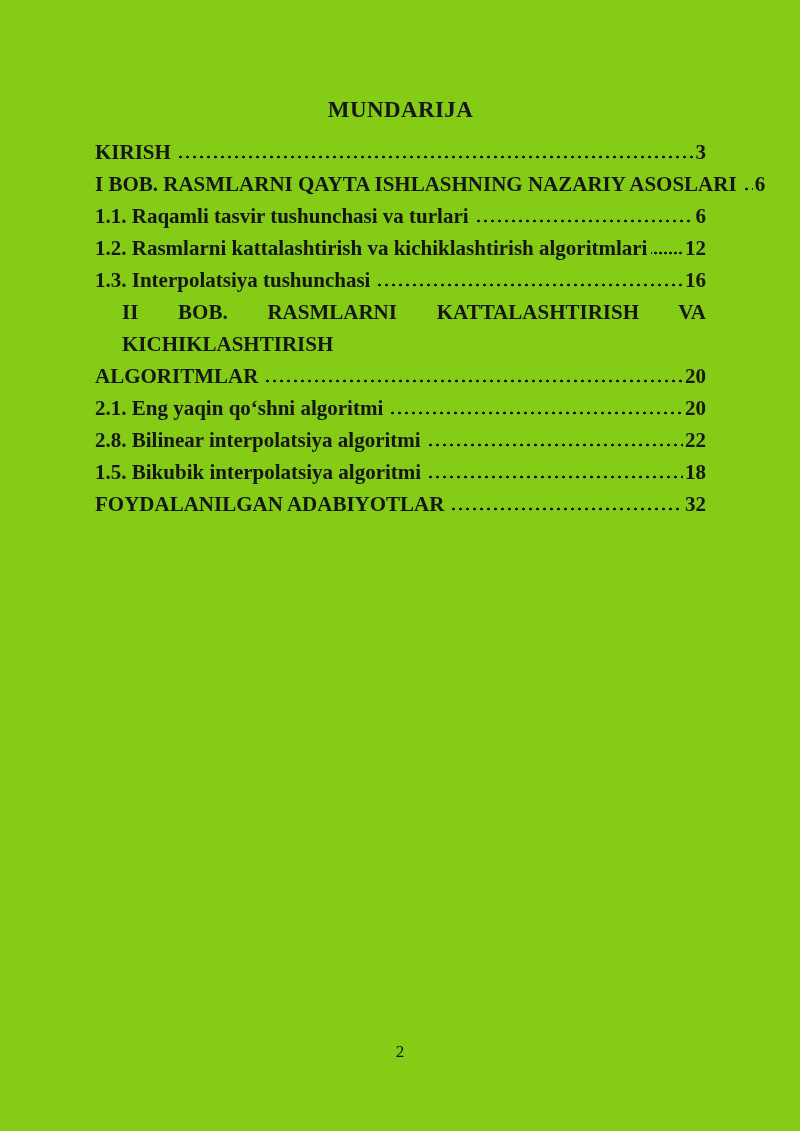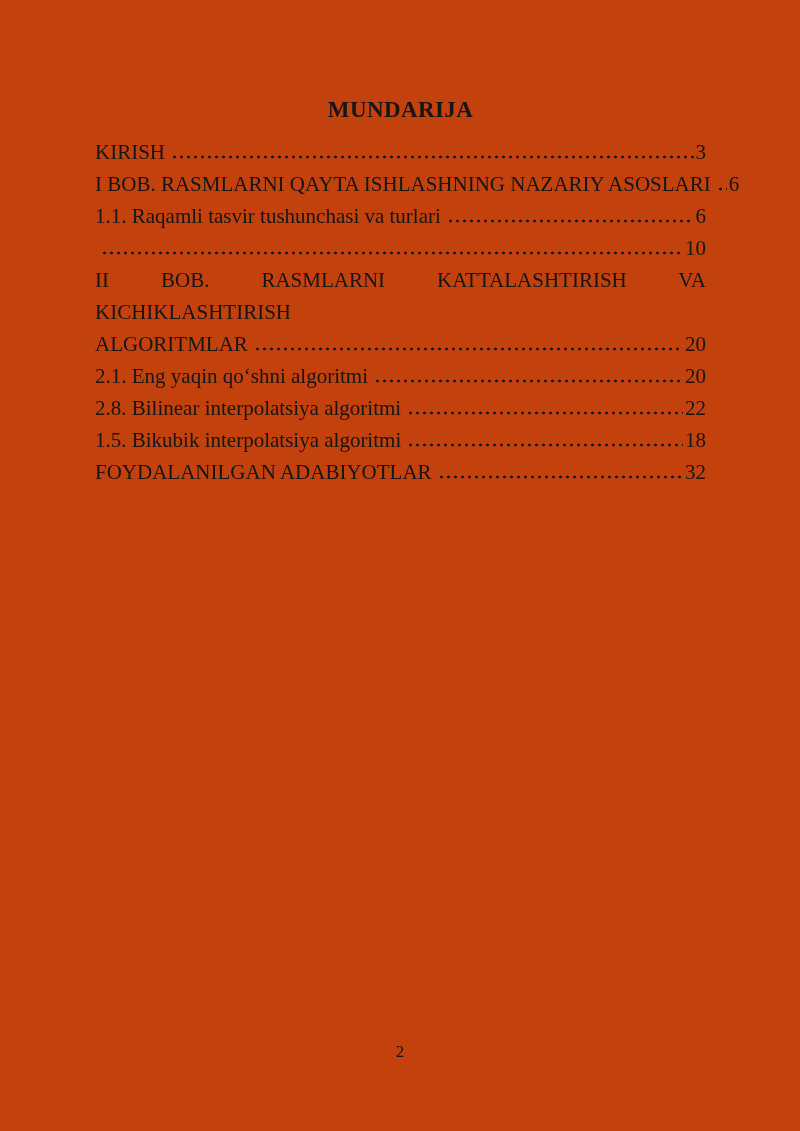--- a/index.html
+++ b/index.html
@@ -4,21 +4,21 @@
 <style>
   html, body {
     margin: 0;
     padding: 0;
     background: #e8e8e8;
   }
   .page {
     position: relative;
     width: 800px;
     height: 1131px;
-    background: #c2410c;
+    background: #84cc16;
     font-family: "Liberation Serif", "DejaVu Serif", serif;
     color: #161616;
     overflow: hidden;
     margin: 0 auto;
   }
   .content {
     position: absolute;
     left: 95px;
     top: 94px;
     width: 611px;
@@ -32,24 +32,24 @@
     letter-spacing: 0.4px;
   }
   .toc {
     width: 100%;
   }
   .toc-row {
     display: flex;
     align-items: stretch;
     line-height: 32px;
     font-size: 21px;
-    font-weight: normal;
+    font-weight: bold;
   }
   .toc-row.bold {
-    font-weight: normal;
+    font-weight: bold;
   }
   .toc-label {
     white-space: nowrap;
     flex: 0 0 auto;
   }
   .toc-leader {
     flex: 1 1 auto;
     min-width: 12px;
     margin: 0 2px 0 4px;
     background-image: radial-gradient(circle, #1b1b1b 1.2px, rgba(0,0,0,0) 1.7px);
@@ -61,20 +61,21 @@
     background-size: 5px 6px;
   }
   .toc-page {
     white-space: nowrap;
     flex: 0 0 auto;
   }
   .toc-row.justify {
     display: block;
     text-align: justify;
     text-align-last: justify;
+    margin-left: 27px;
   }
   .toc-row.justify .toc-label {
     white-space: normal;
   }
   .page-number {
     position: absolute;
     left: 0;
     right: 0;
     top: 1042px;
     text-align: center;
@@ -97,23 +98,29 @@
         <div class="toc-row bold leader-sparse">
     <span class="toc-label">I BOB. RASMLARNI QAYTA ISHLASHNING NAZARIY ASOSLARI</span>
     <span class="toc-leader"></span>
     <span class="toc-page">6</span>
   </div>
         <div class="toc-row leader-sparse">
     <span class="toc-label">1.1. Raqamli tasvir tushunchasi va turlari</span>
     <span class="toc-leader"></span>
     <span class="toc-page">6</span>
   </div>
+        <div class="toc-row leader-dense">
+    <span class="toc-label">1.2. Rasmlarni kattalashtirish va kichiklashtirish algoritmlari</span>
+    <span class="toc-leader"></span>
+    <span class="toc-page">12</span>
+  </div>
         <div class="toc-row leader-sparse">
+    <span class="toc-label">1.3. Interpolatsiya tushunchasi</span>
     <span class="toc-leader"></span>
-    <span class="toc-page">10</span>
+    <span class="toc-page">16</span>
   </div>
         <div class="toc-row bold leader-none justify">
     <span class="toc-label">II BOB. RASMLARNI KATTALASHTIRISH VA KICHIKLASHTIRISH</span>
     
     
   </div>
         <div class="toc-row bold leader-sparse">
     <span class="toc-label">ALGORITMLAR</span>
     <span class="toc-leader"></span>
     <span class="toc-page">20</span>

